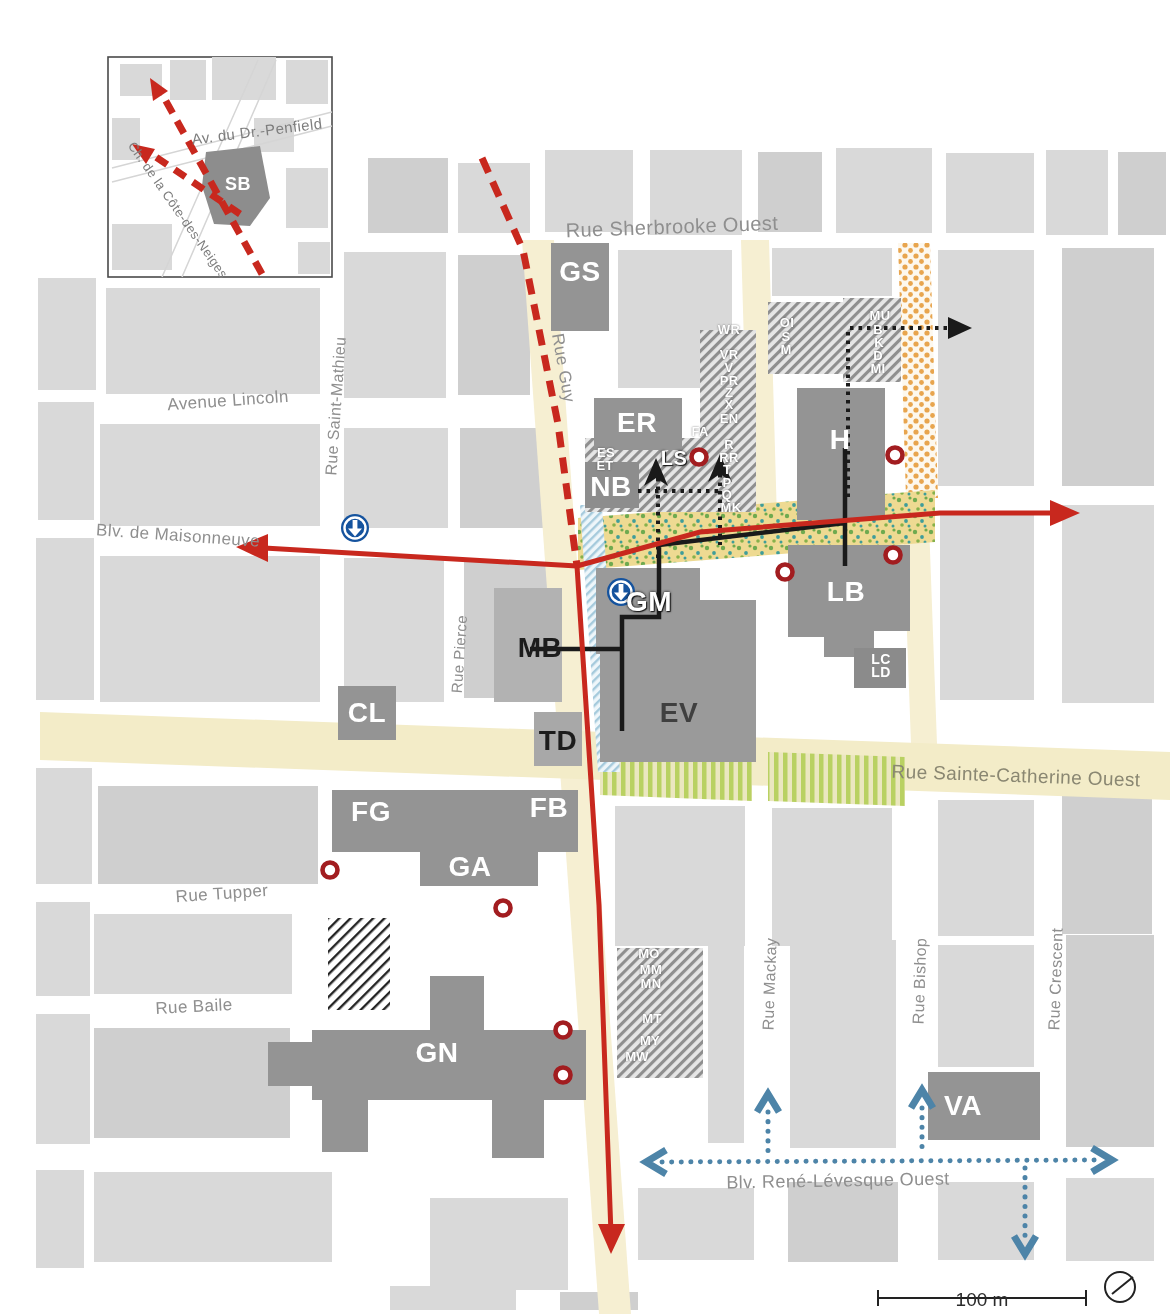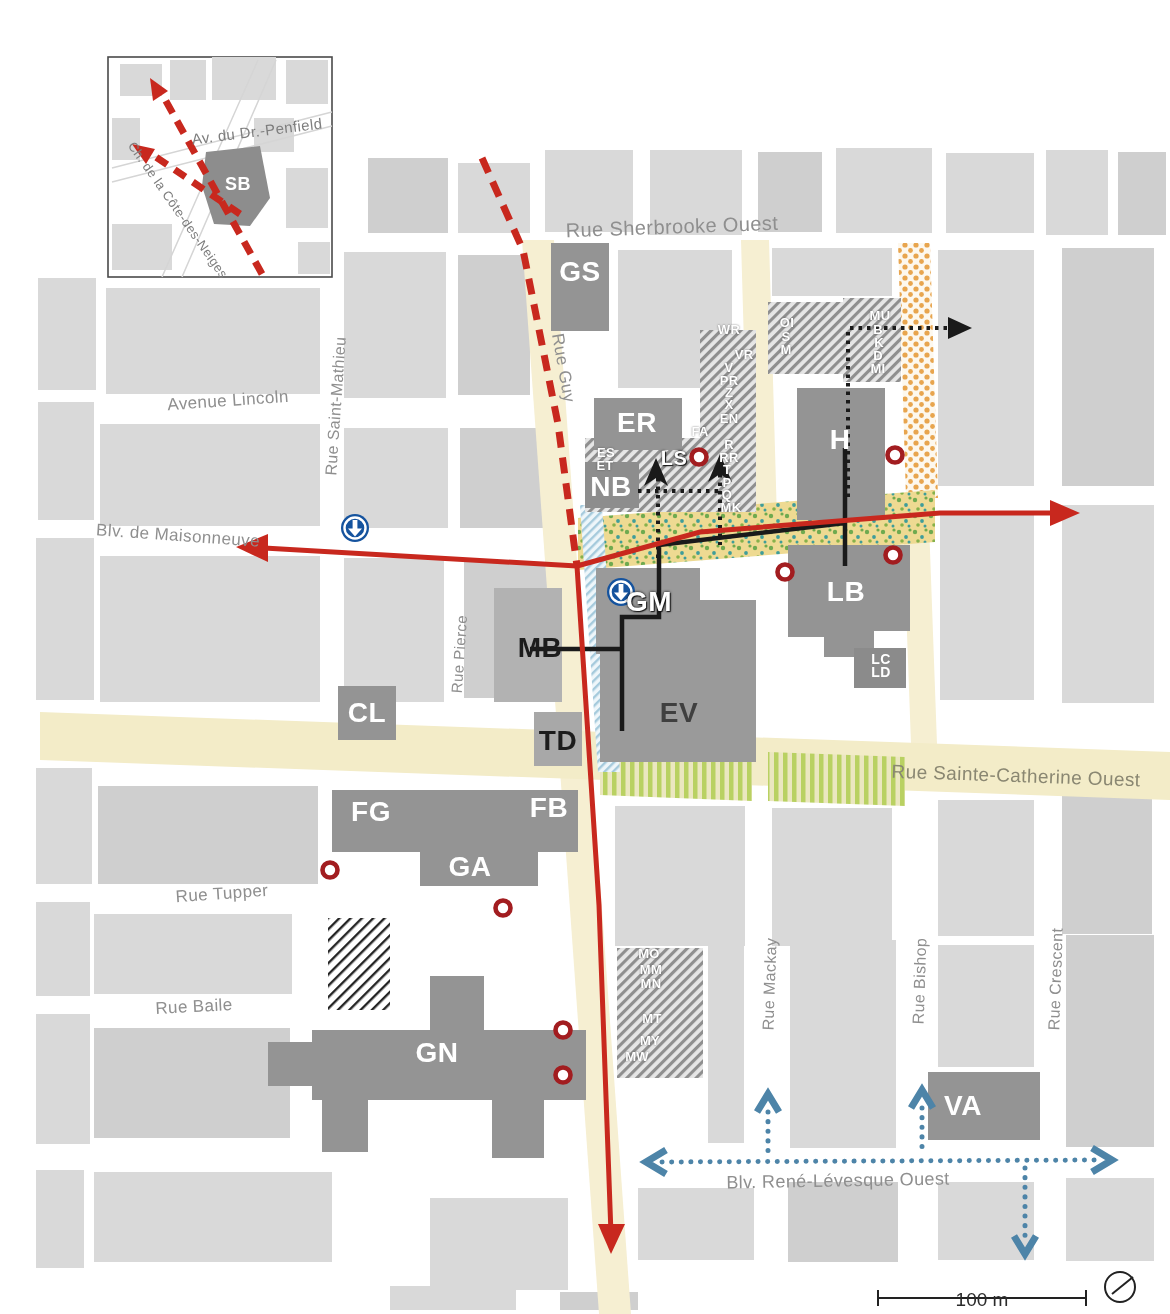--- a/index.html
+++ b/index.html
@@ -278,21 +278,21 @@
 <div class="lbl bldg black" style="left:558px;top:741px">TD</div>
 <div class="lbl bldg" style="left:367px;top:713px">CL</div>
 <div class="lbl bldg" style="left:371px;top:812px">FG</div>
 <div class="lbl bldg" style="left:549px;top:808px">FB</div>
 <div class="lbl bldg" style="left:470px;top:867px">GA</div>
 <div class="lbl bldg" style="left:437px;top:1053px">GN</div>
 <div class="lbl bldg" style="left:963px;top:1106px">VA</div>
 <div class="lbl bldg" style="left:238px;top:184px;font-size:18px">SB</div>
 
 <div class="lbl annex" style="left:729px;top:329px">WR</div>
-<div class="lbl annex" style="left:744px;top:354px">VR</div>
+<div class="lbl annex" style="left:729px;top:354px">VR</div>
 <div class="lbl annex" style="left:729px;top:367px">V</div>
 <div class="lbl annex" style="left:729px;top:380px">PR</div>
 <div class="lbl annex" style="left:729px;top:392px">Z</div>
 <div class="lbl annex" style="left:729px;top:404px">X</div>
 <div class="lbl annex" style="left:729px;top:418px">EN</div>
 <div class="lbl annex" style="left:700px;top:431px">FA</div>
 <div class="lbl annex" style="left:729px;top:444px">R</div>
 <div class="lbl annex" style="left:729px;top:457px">RR</div>
 <div class="lbl annex" style="left:727px;top:469px">T</div>
 <div class="lbl annex" style="left:727px;top:482px">P</div>

